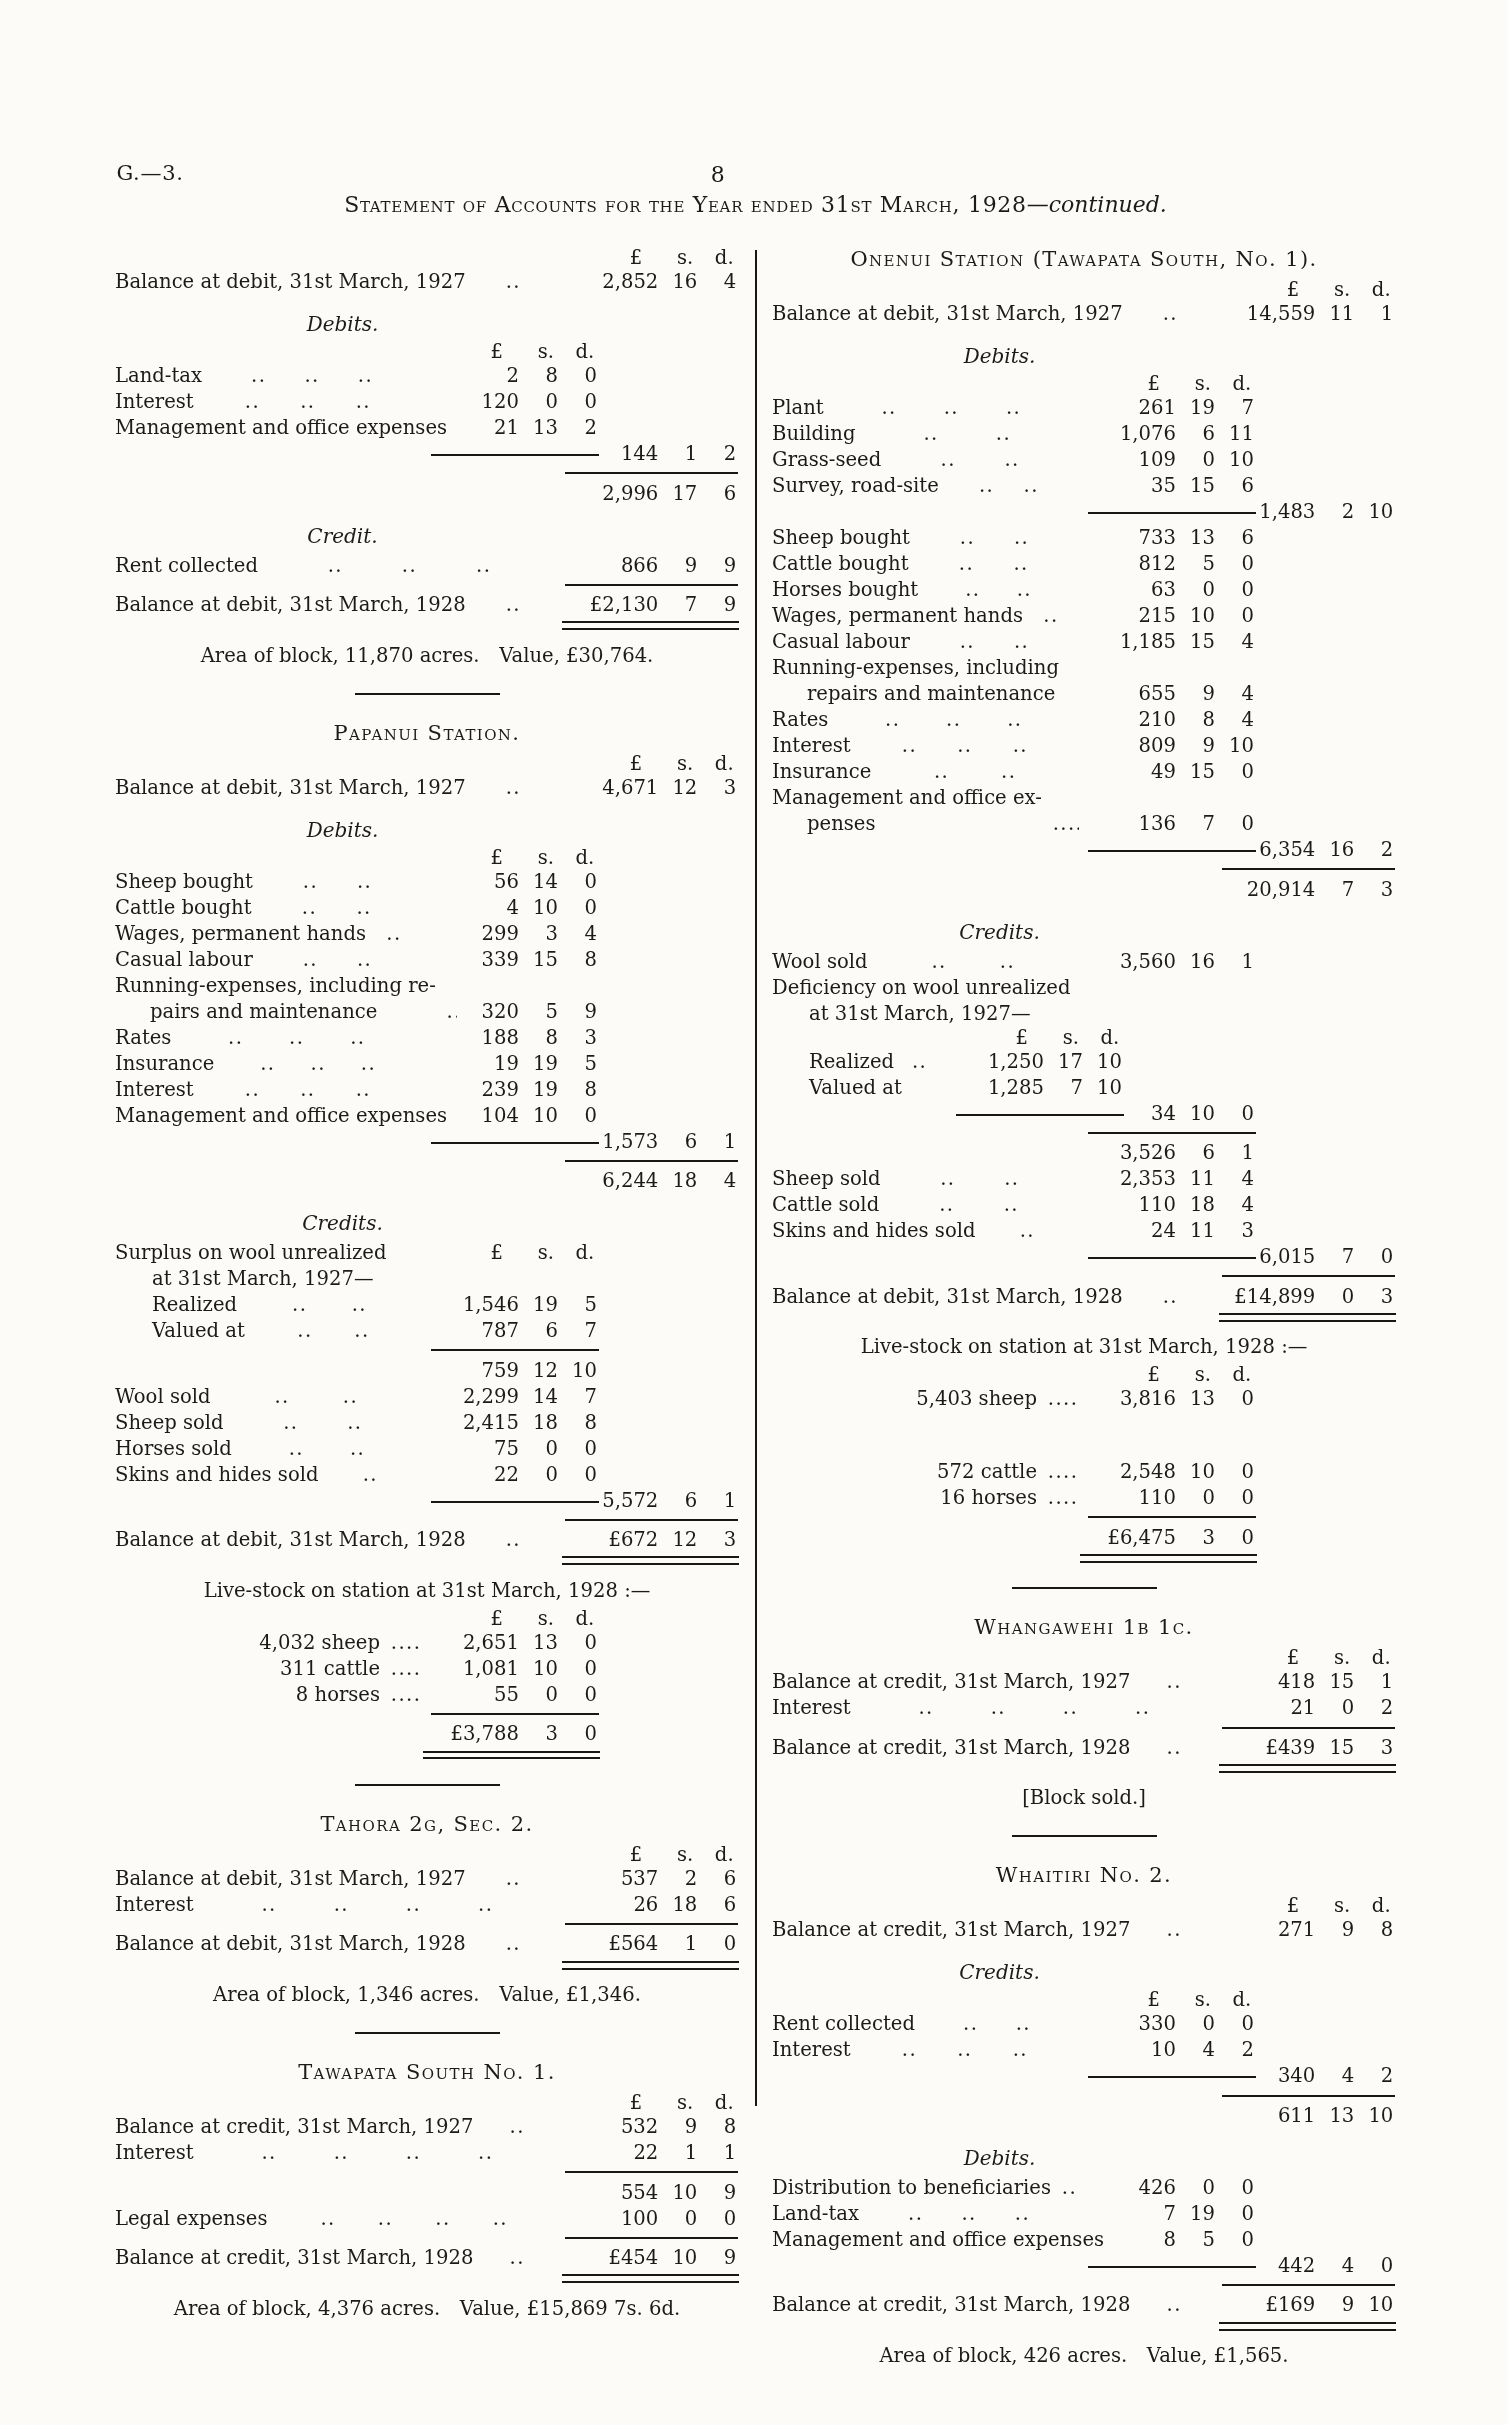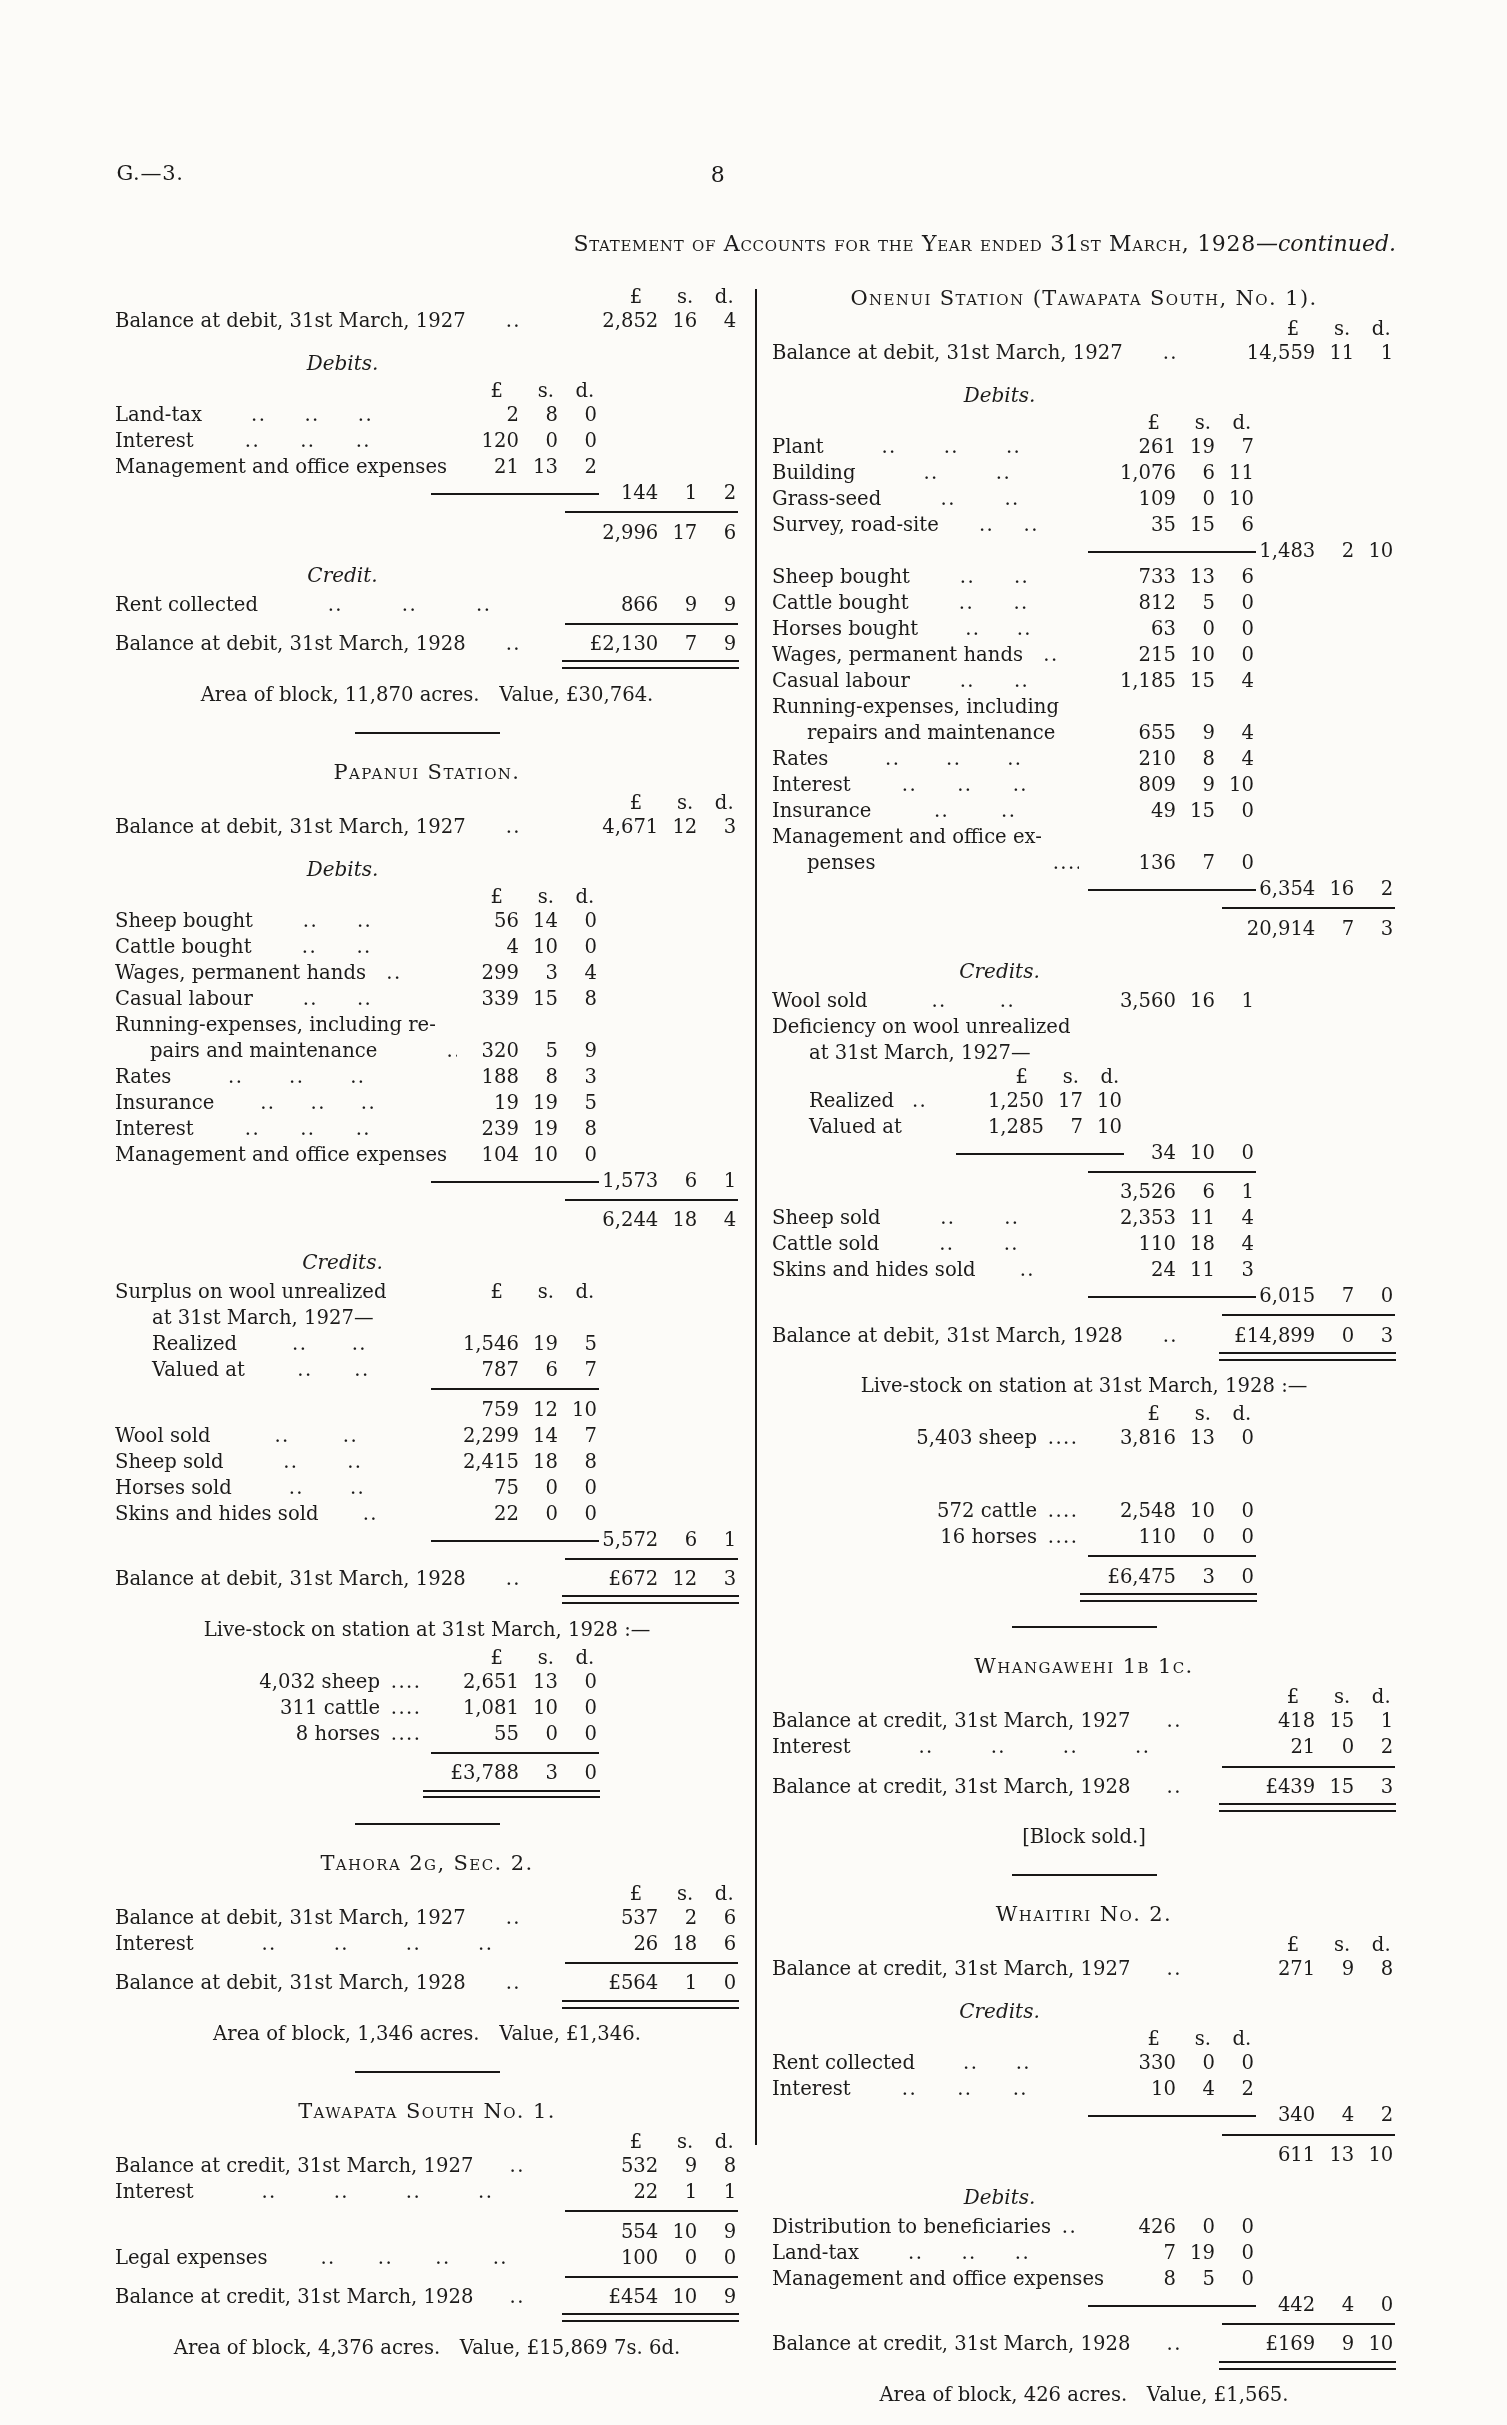--- a/index.html
+++ b/index.html
@@ -12,21 +12,21 @@
     font-family:"DejaVu Serif","Liberation Serif",serif;
     font-size:19.6px;
     box-sizing:border-box;
     padding:161px 112px 0 115px;
     overflow:hidden;
   }
   
   .phead{position:relative;height:31px;}
   .pcode{position:absolute;left:1.4px;top:0;font-size:21px;letter-spacing:0.7px;}
   .pnum{position:absolute;left:46.5%;top:1.4px;font-size:22px;}
-  .title{text-align:right;margin-top:39px;font-size:22px;white-space:nowrap;}
+  .title{text-align:center;font-size:22px;white-space:nowrap;}
   .tmain{font-variant:small-caps;letter-spacing:0.7px;}
   .tsuffix{font-style:italic;}
   
   .columns{display:flex;margin-top:30px;align-items:flex-start;}
   .col{flex:1;min-width:0;}
   .vdiv{width:2px;background:#181716;height:1856px;margin:2.7px 15px 0 16px;}
   
   .shead{text-align:center;font-variant:small-caps;font-size:21px;letter-spacing:1.4px;margin:0 0 8px;}
   .secdiv{width:145px;border-top:2.7px solid #181716;margin:24px auto 26px;}
   

